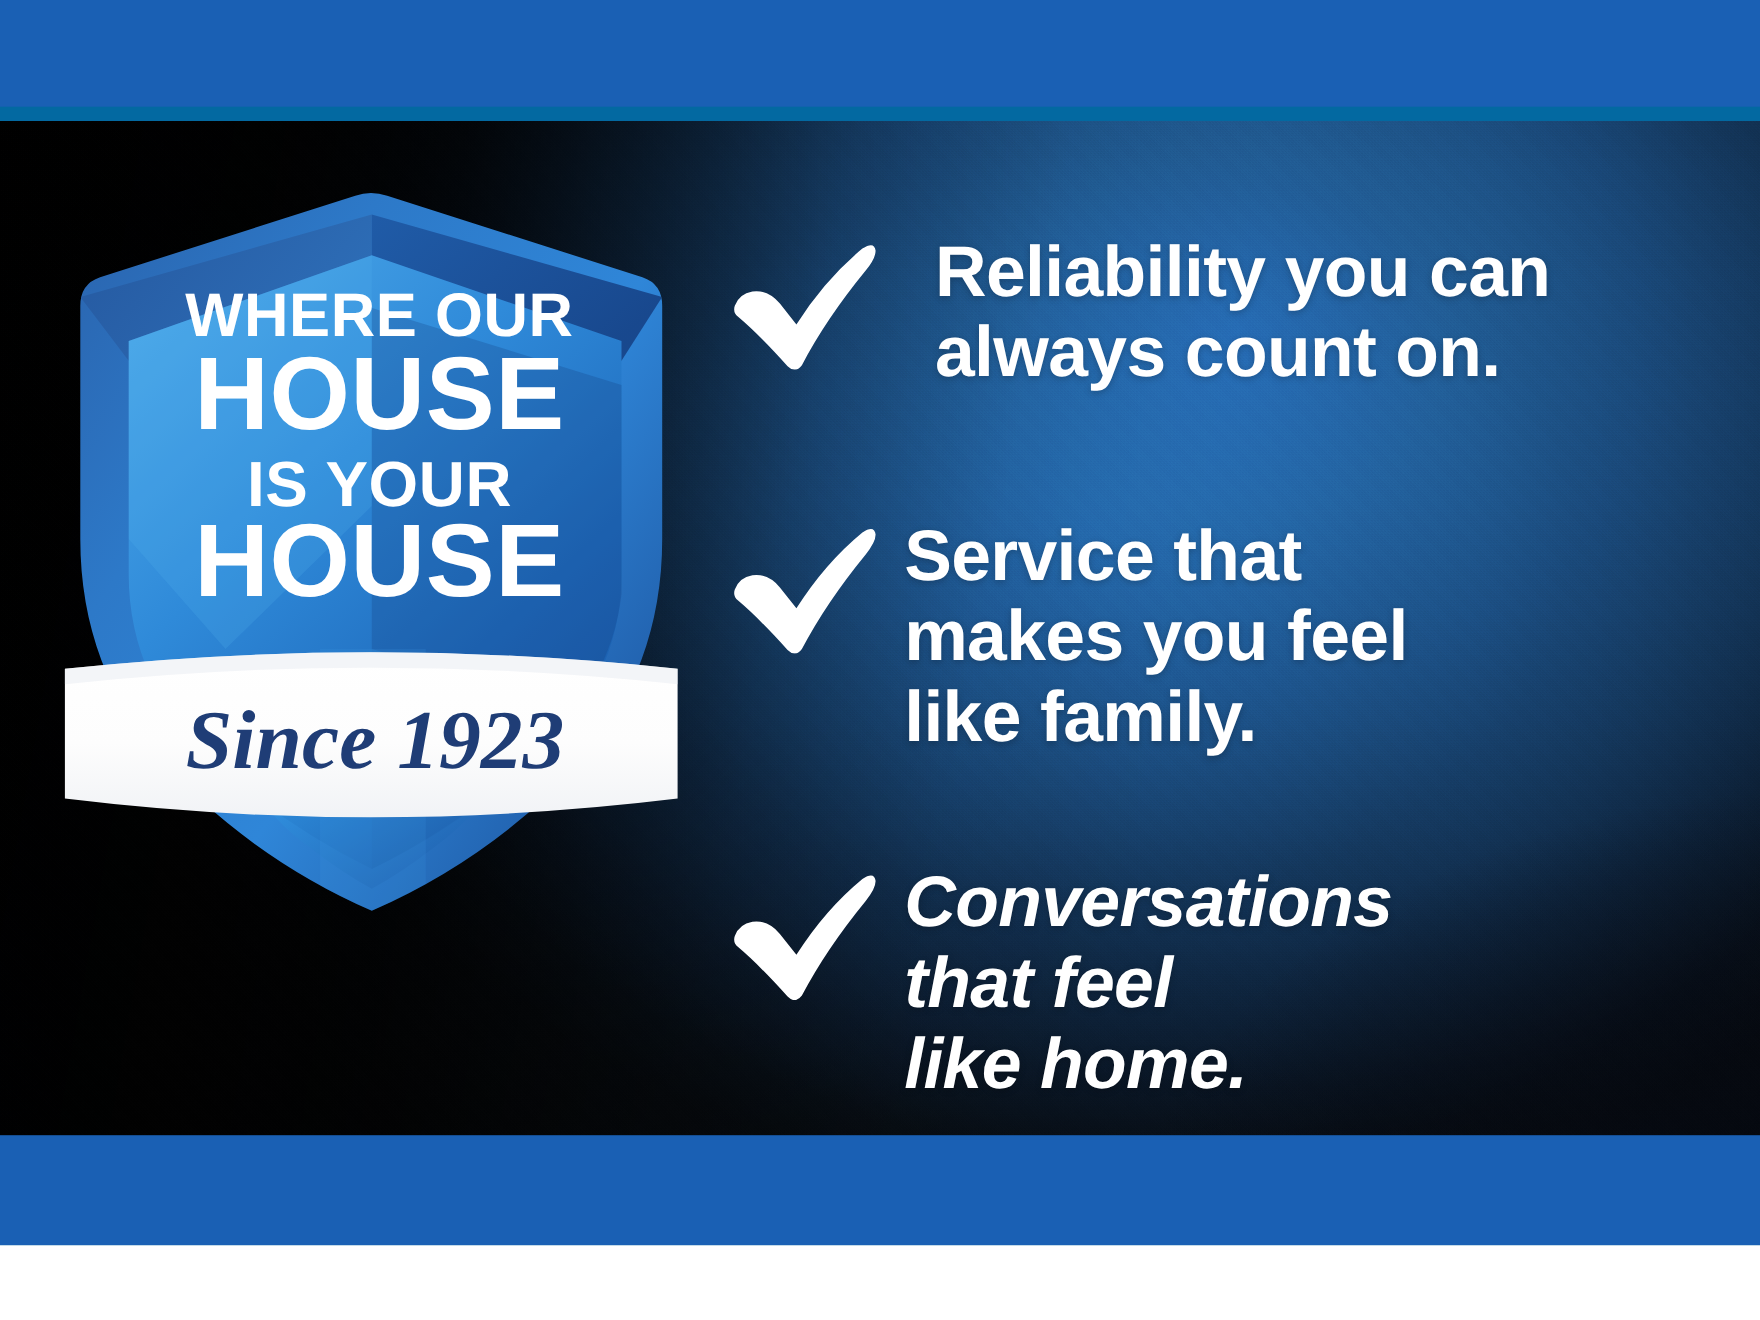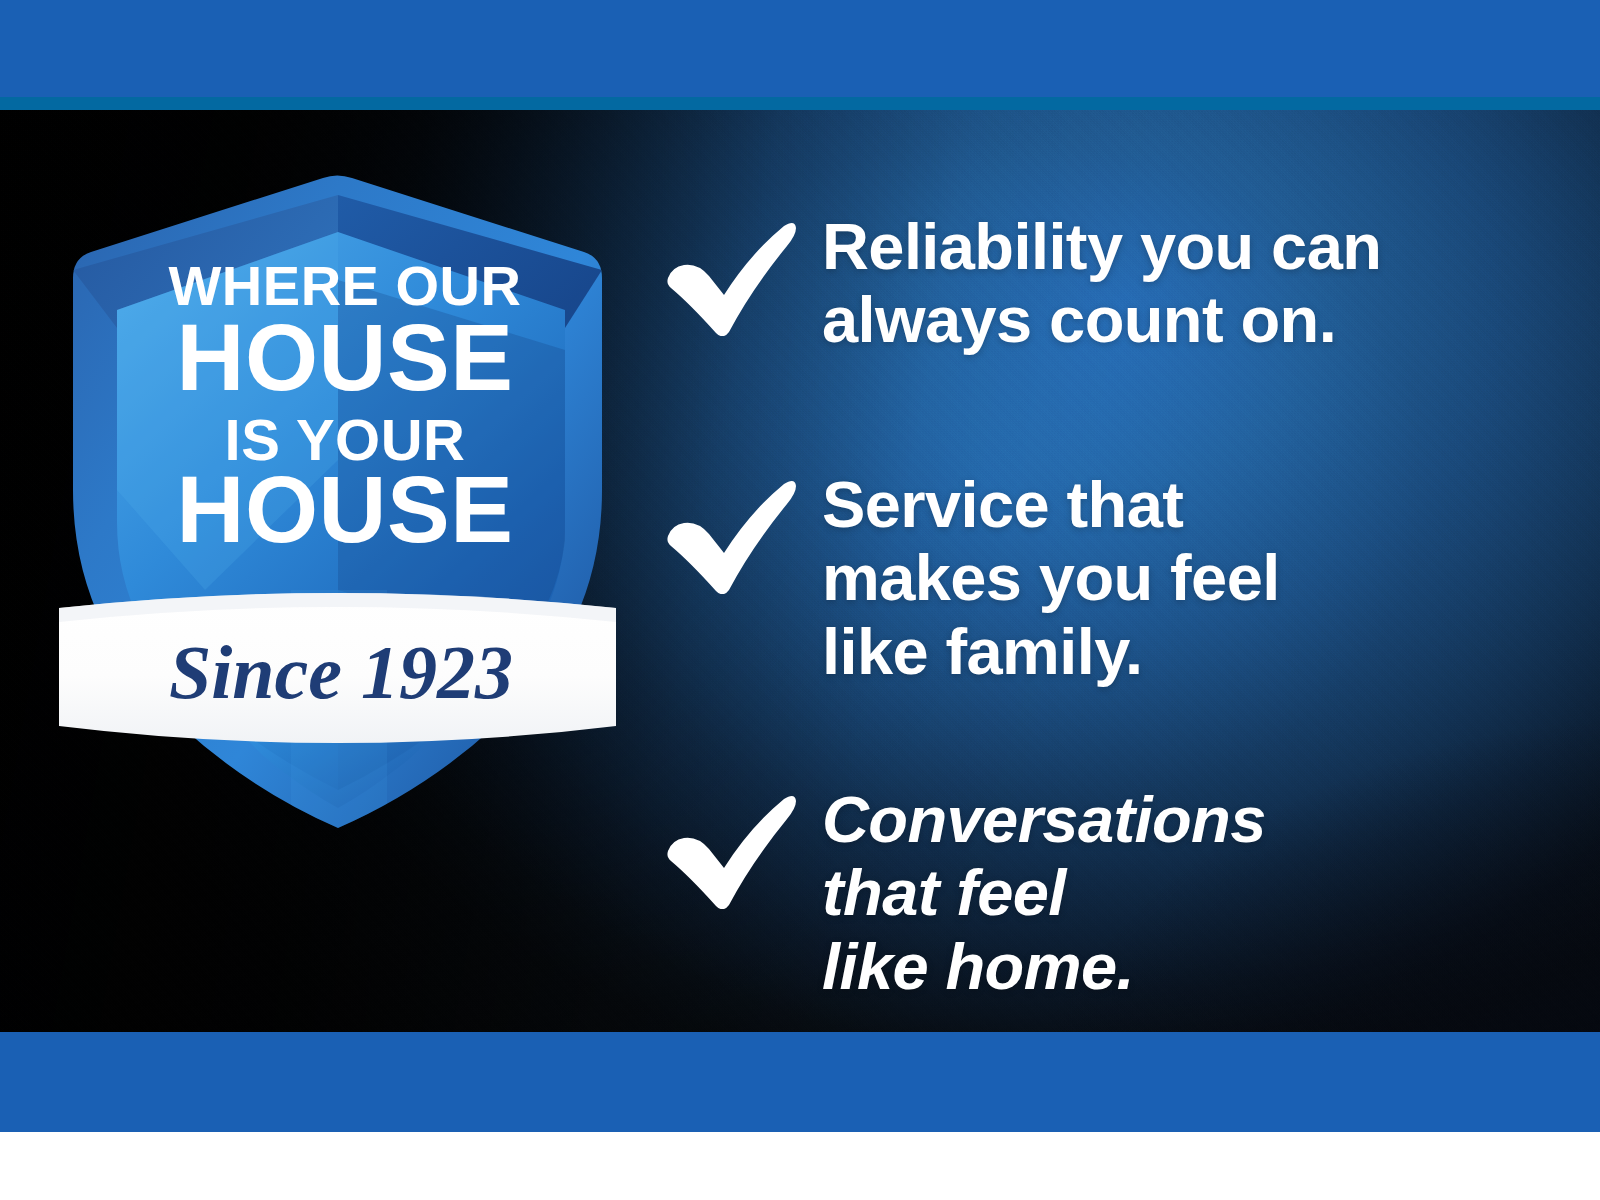--- a/index.html
+++ b/index.html
@@ -105,21 +105,21 @@
     position:absolute;
     left:662px; top:110px;
     width:830px; height:981px;
   }
   .benefit {
     position:absolute;
     left:0;
     display:flex;
     align-items:flex-start;
   }
-  .benefit-1 { top:100px;  }
+  .benefit-1 { top:100px;gap:28px;  }
   .benefit-2 { top:358px;  }
   .benefit-3 { top:673px;font-style:italic;  }
 
   .check {
     flex:0 0 auto;
     width:136px; height:120px;
     margin-right:24px;
     margin-top:6px;
   }
   .check svg { display:block; width:100%; height:100%; }

